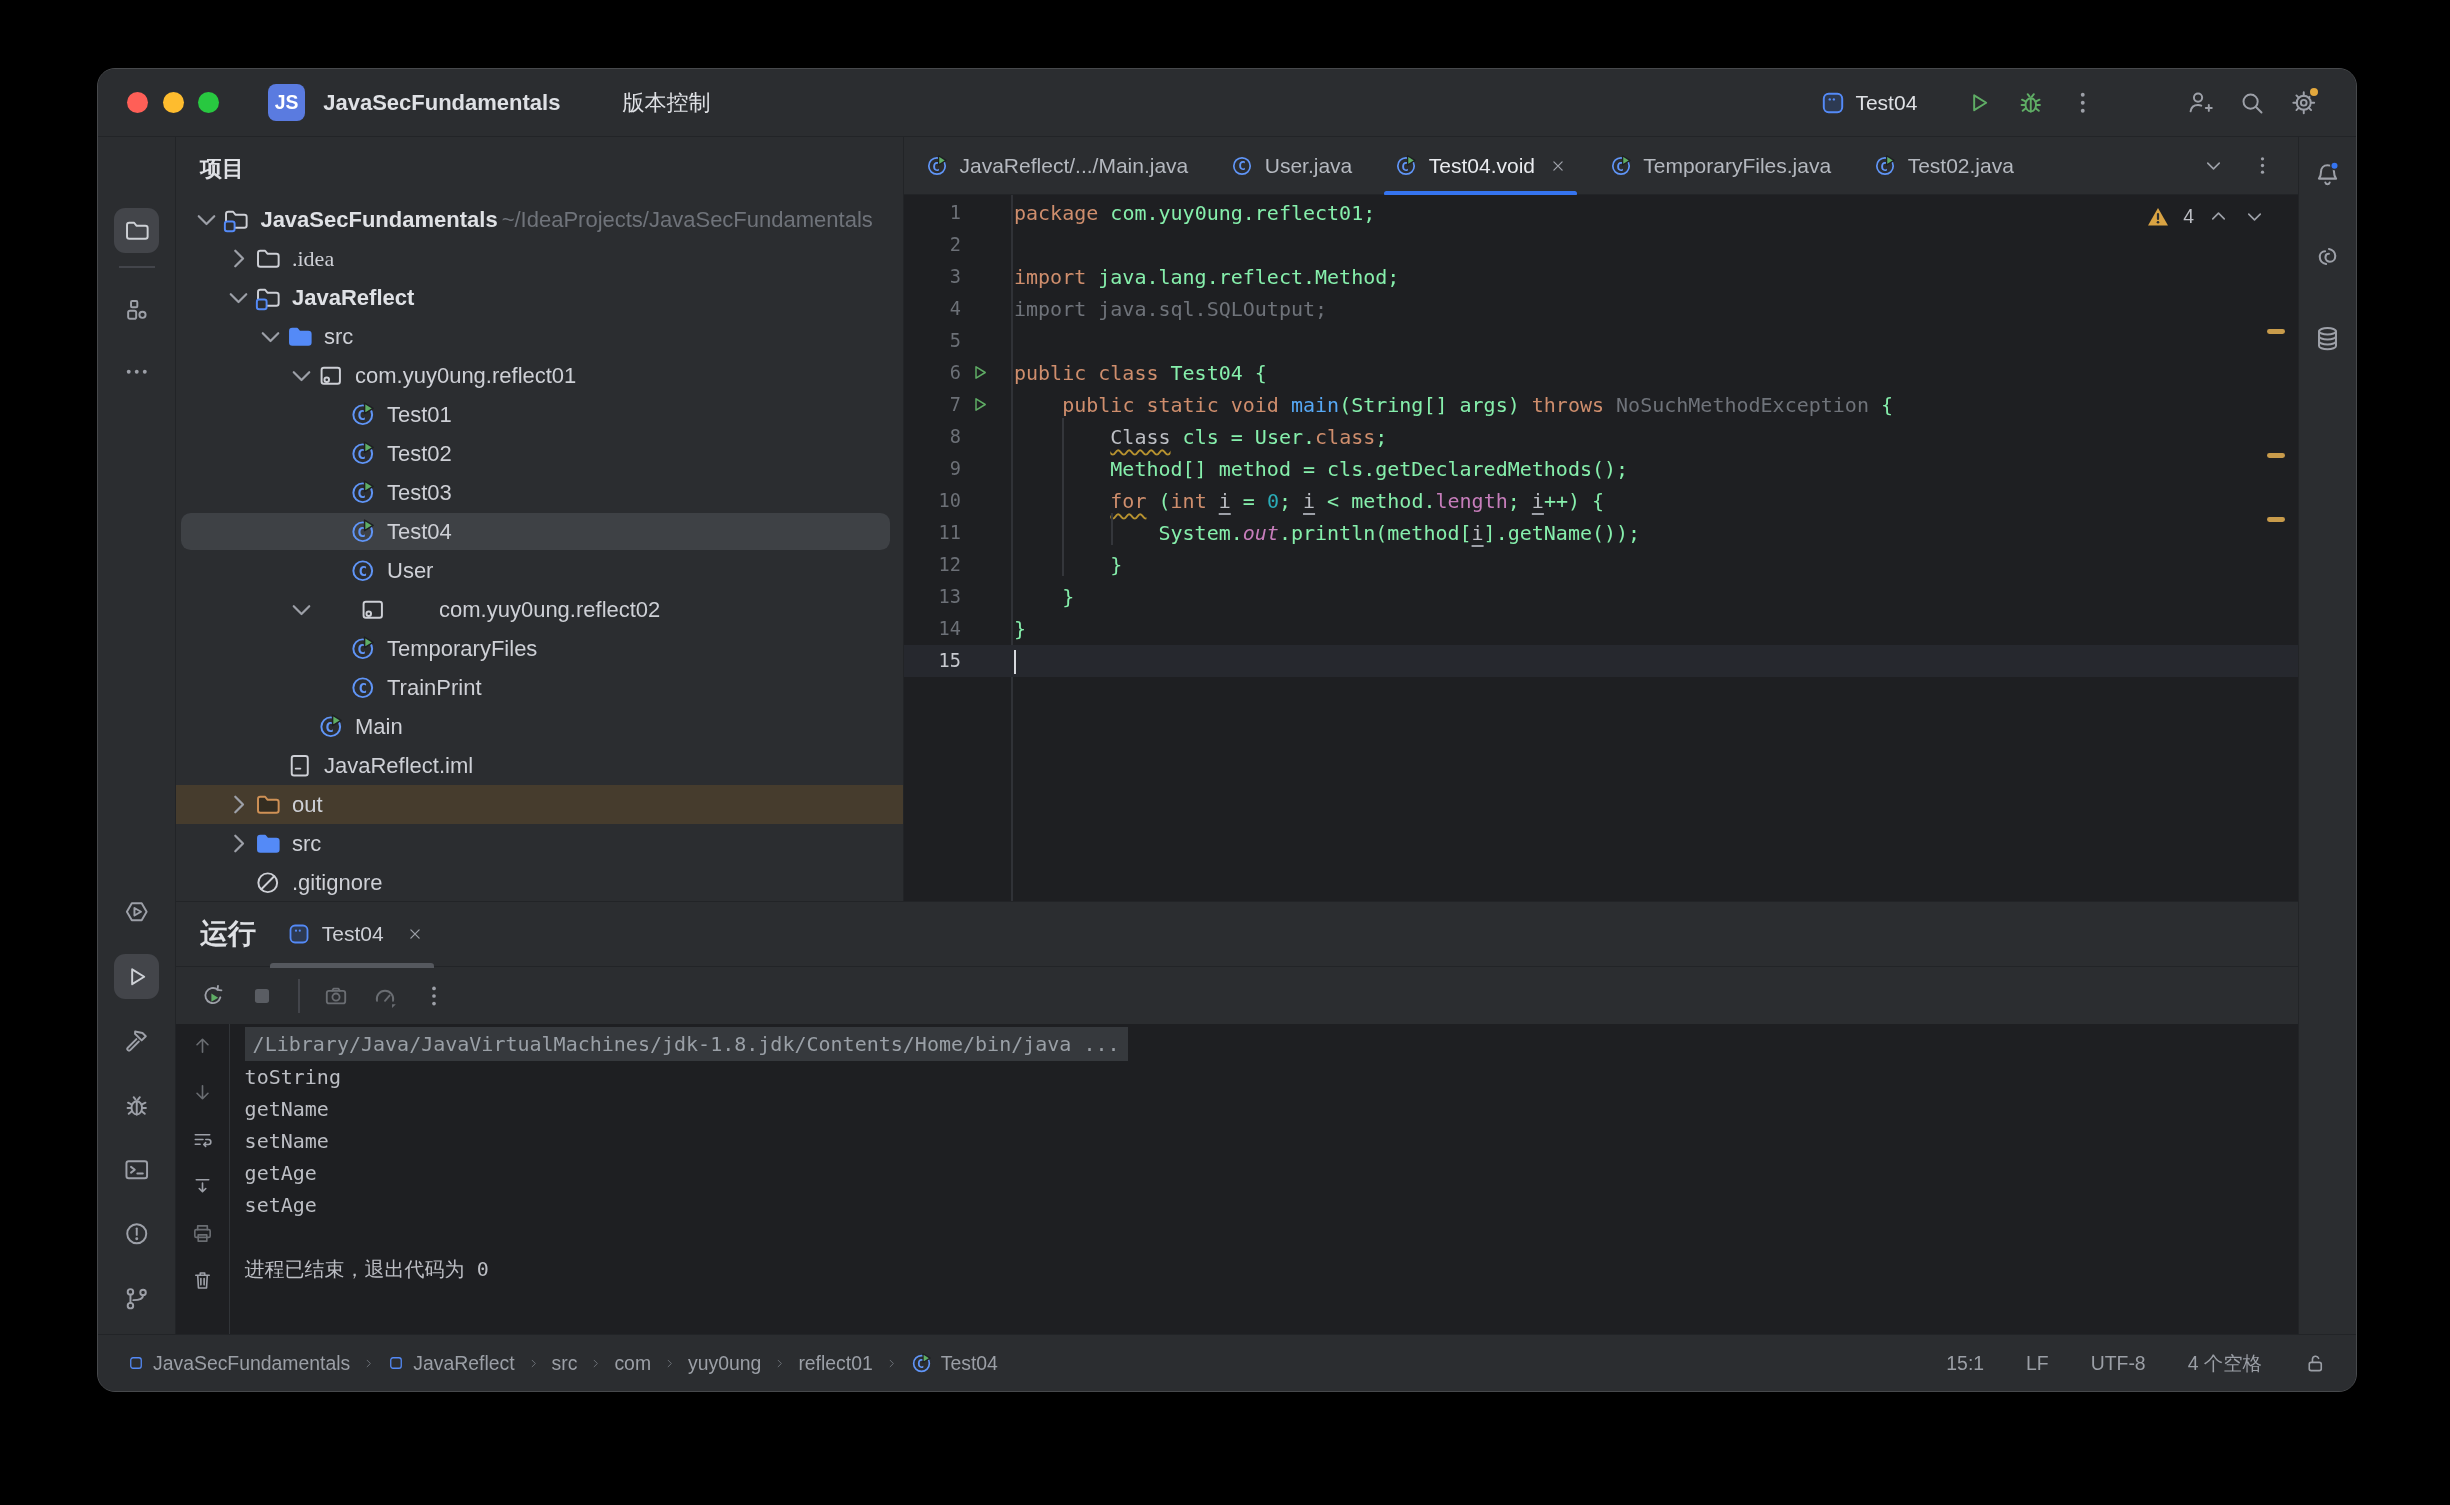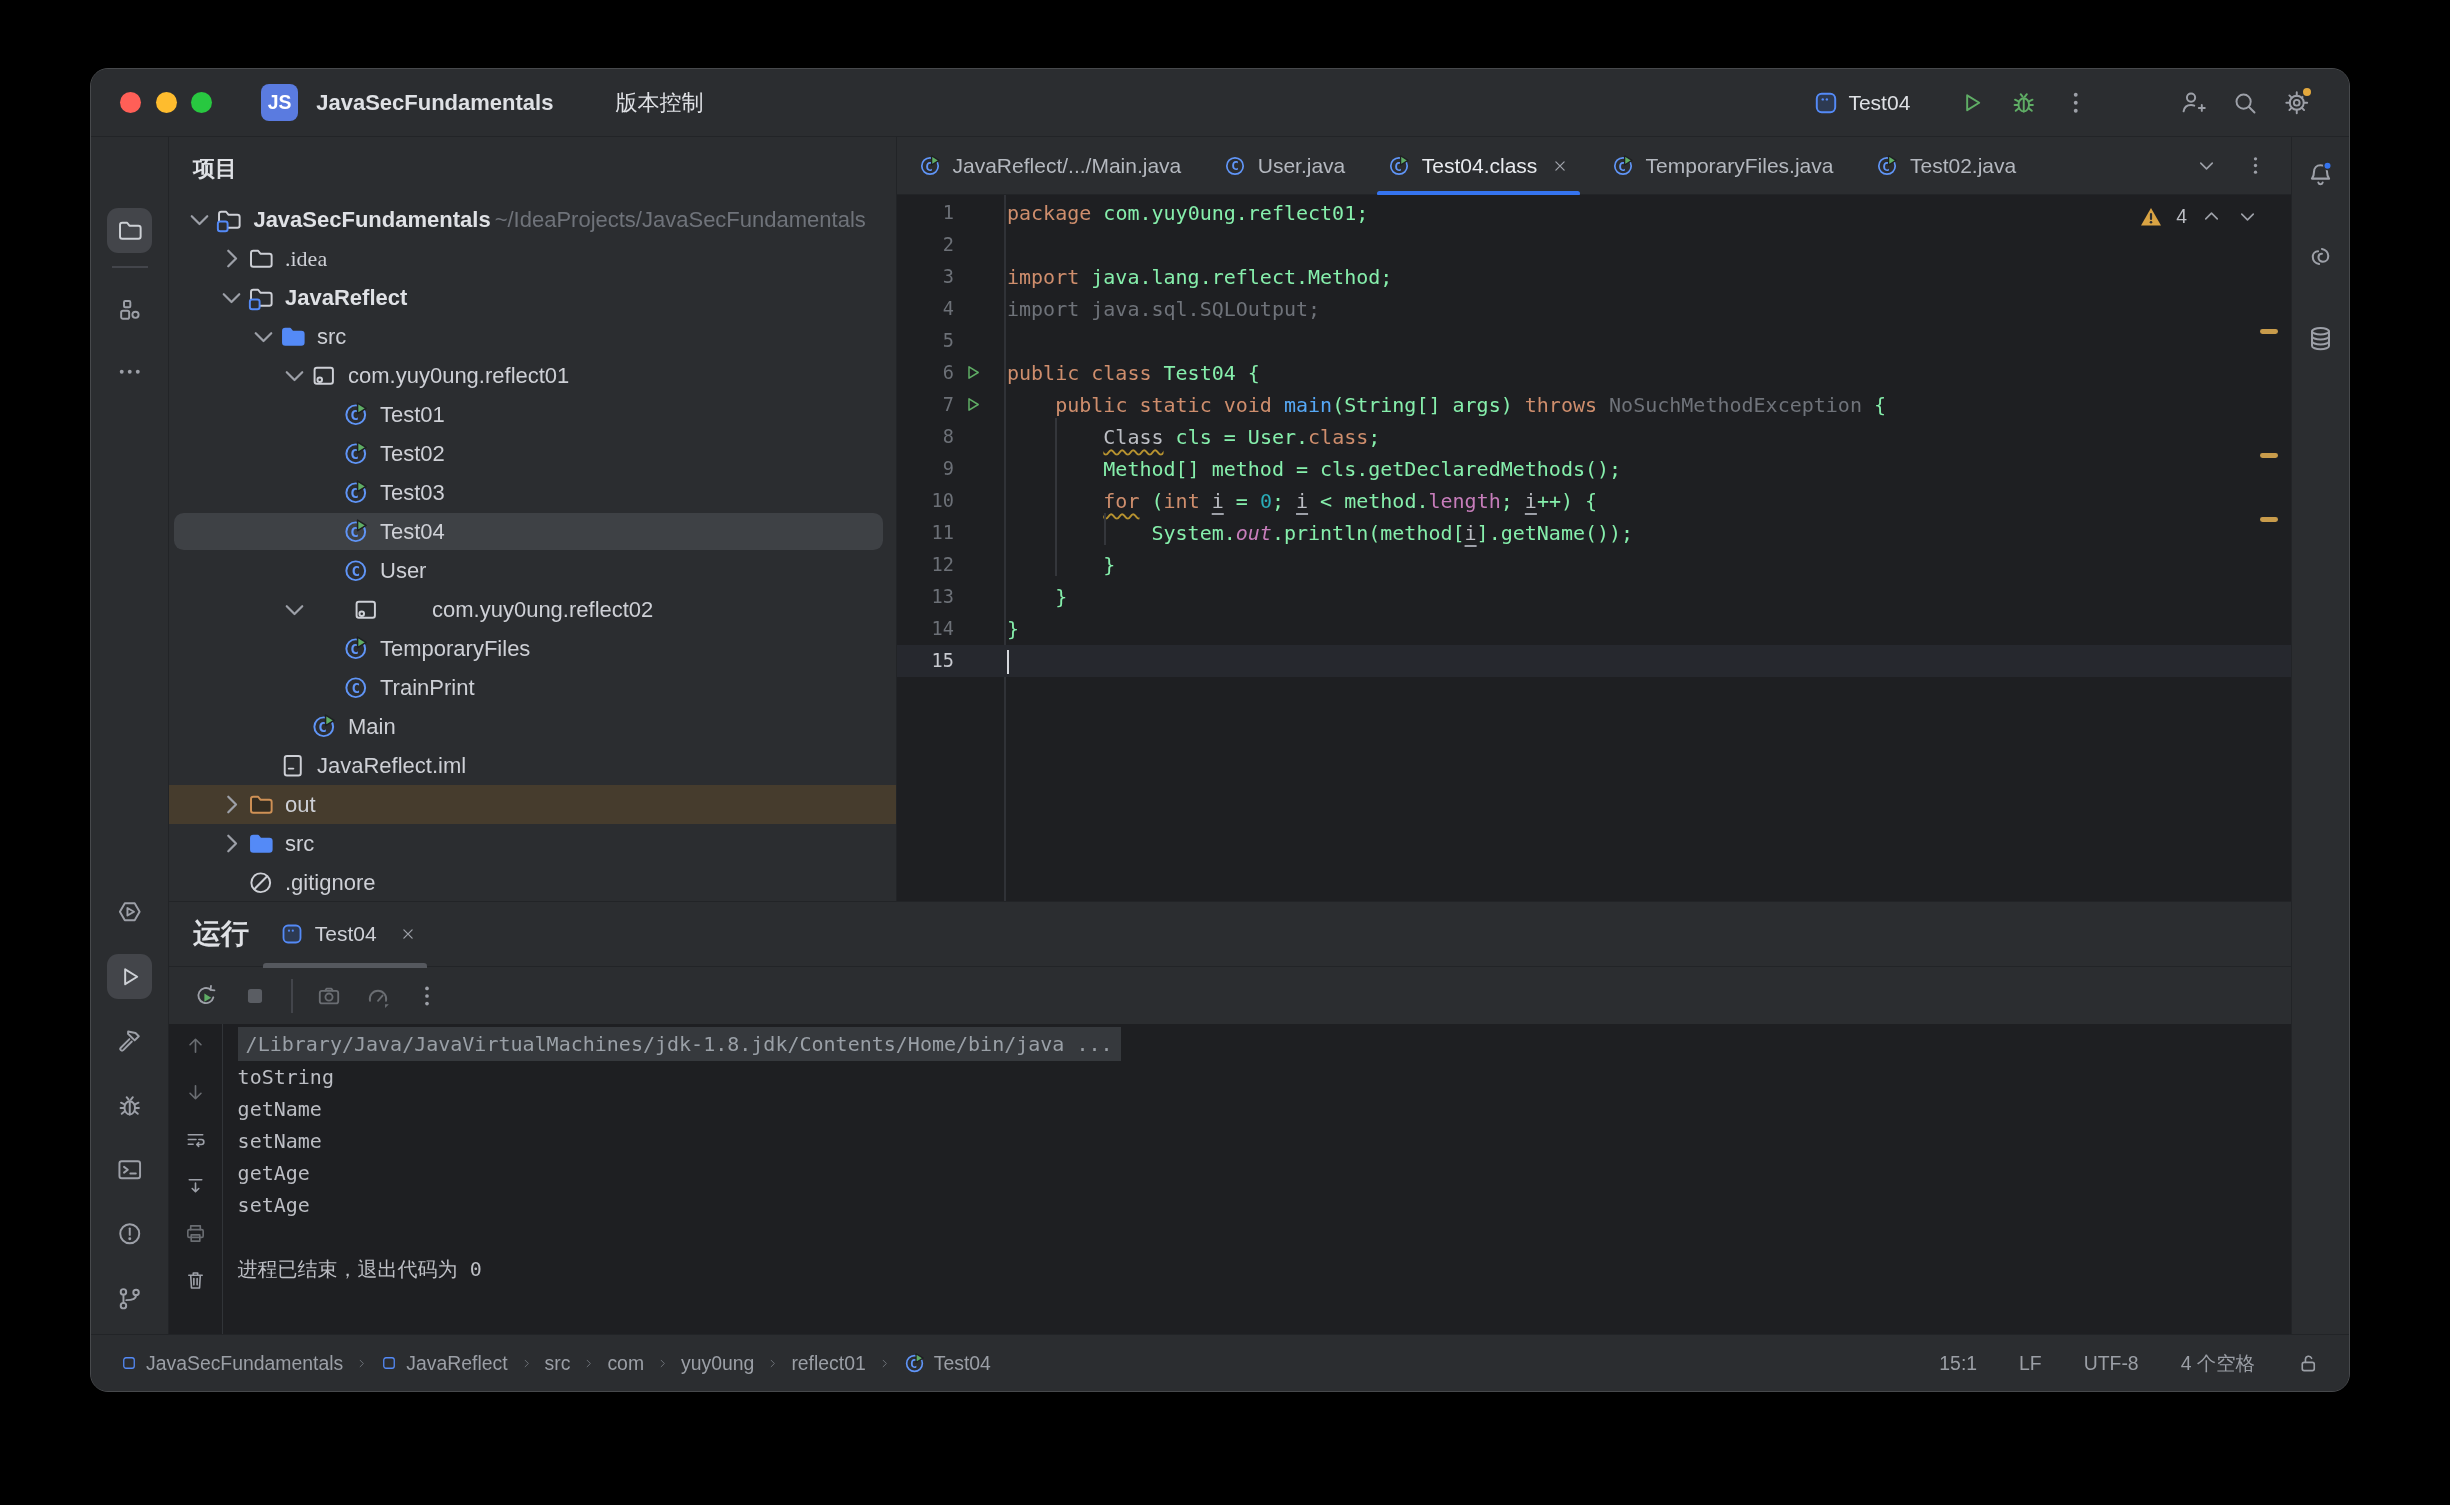--- a/index.html
+++ b/index.html
@@ -1,21 +1,21 @@
 <!DOCTYPE html>
 <html style="font-size:13px"><head>
 <meta charset="utf-8">
 <style>
   html,body{margin:0;padding:0;background:#000;width:2450px;height:1505px;overflow:hidden;
     font-family:"Liberation Sans","DejaVu Sans",sans-serif;}
   *{box-sizing:border-box}
   .ic{display:inline-flex;align-items:center;justify-content:center;flex:none}
   .ic svg{width:100%;height:100%}
 
-  .window{position:absolute;left:90px;top:68px;width:2260px;height:1324px;background:#2b2d30;
+  .window{position:absolute;left:97px;top:68px;width:2260px;height:1324px;background:#2b2d30;
     border-radius:18px;overflow:hidden;display:flex;flex-direction:column;color:#bcbec4;
     border:0.8px solid #47494c;box-shadow:0 32px 97px rgba(0,0,0,.8)}
 
   
   .titlebar{height:68px;flex:none;display:flex;align-items:center;border-bottom:1.6px solid #222427;background:#2b2d30}
   .traffic{display:flex;gap:14.6px;padding-left:29px}
   .tl{width:21px;height:21px;border-radius:50%}
   .logo{width:37px;height:37px;border-radius:8px;background:#5a7be0;color:#fff;font-weight:bold;
     font-size:19.4px;display:flex;align-items:center;justify-content:center;margin-left:49px}
   .menu{display:flex;align-items:center;gap:8px;margin-left:18px;font-size:22px;color:#dfe1e5;cursor:default}
@@ -555,21 +555,21 @@
                   <span>User.java</span>
                 </div>
                 <div class="tab active">
                   <span class="ic">
                     <svg viewBox="0 0 24 24" fill="none" stroke="currentColor" stroke-width="1.7" stroke-linecap="round" stroke-linejoin="round" style="font-size:26px">
                       <circle cx="12" cy="12" r="8.2" stroke="#6095f7"></circle>
                       <text x="11" y="16.8" text-anchor="middle" font-size="12.5" font-weight="bold" fill="#6095f7" stroke="none" font-family="DejaVu Sans Mono,monospace">C</text>
                       <path d="M13.6 1.8 21 6.4 13.6 11Z" fill="#5fad65" stroke="#1e1f22" stroke-width="1.3"></path>
                     </svg>
                   </span>
-                  <span>Test04.class</span>
+                  <span>Test04.void</span>
                   <span class="ic closex">
                     <svg viewBox="0 0 24 24" fill="none" stroke="currentColor" stroke-width="1.7" stroke-linecap="round" stroke-linejoin="round">
                       <path d="M6.5 6.5 17.5 17.5M17.5 6.5 6.5 17.5"></path>
                     </svg>
                   </span>
                 </div>
                 <div class="tab">
                   <span class="ic">
                     <svg viewBox="0 0 24 24" fill="none" stroke="currentColor" stroke-width="1.7" stroke-linecap="round" stroke-linejoin="round" style="font-size:26px">
                       <circle cx="12" cy="12" r="8.2" stroke="#6095f7"></circle>

